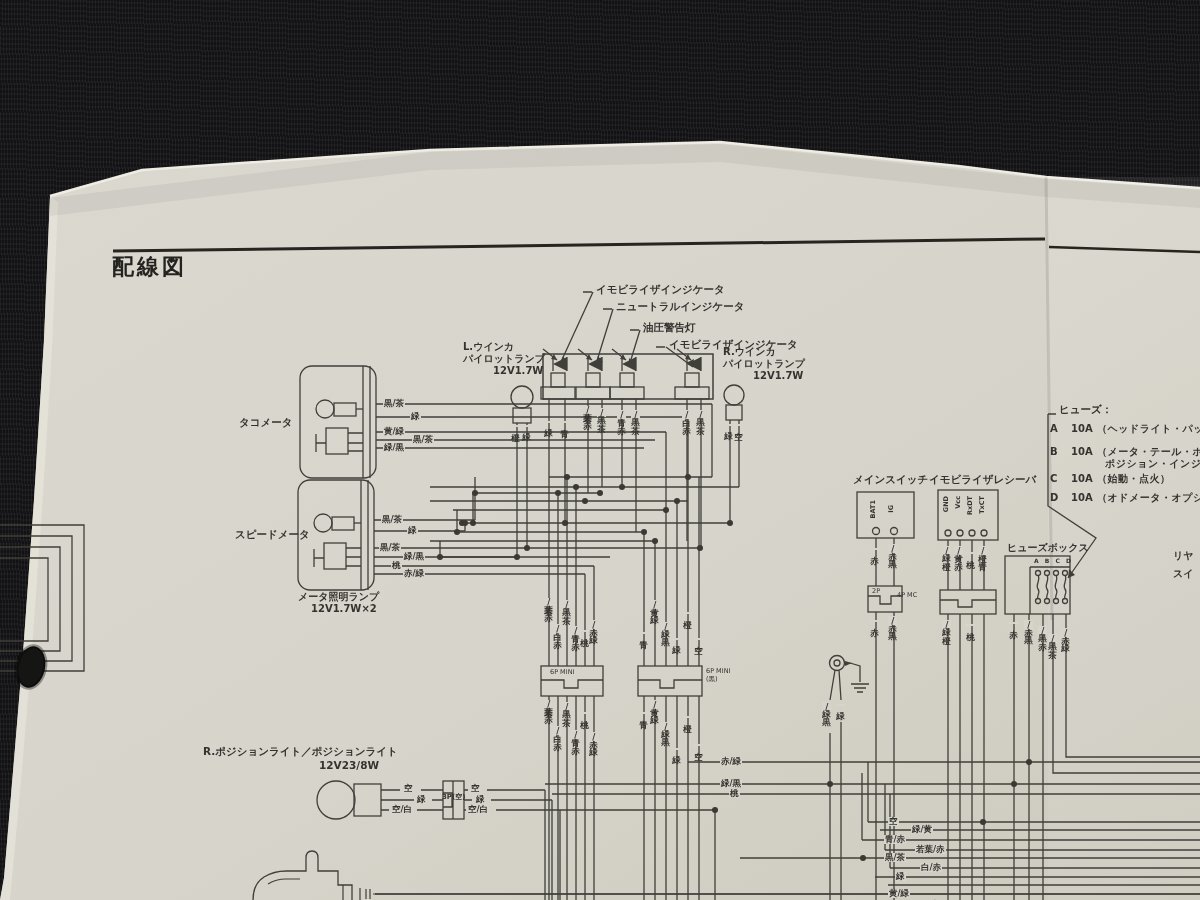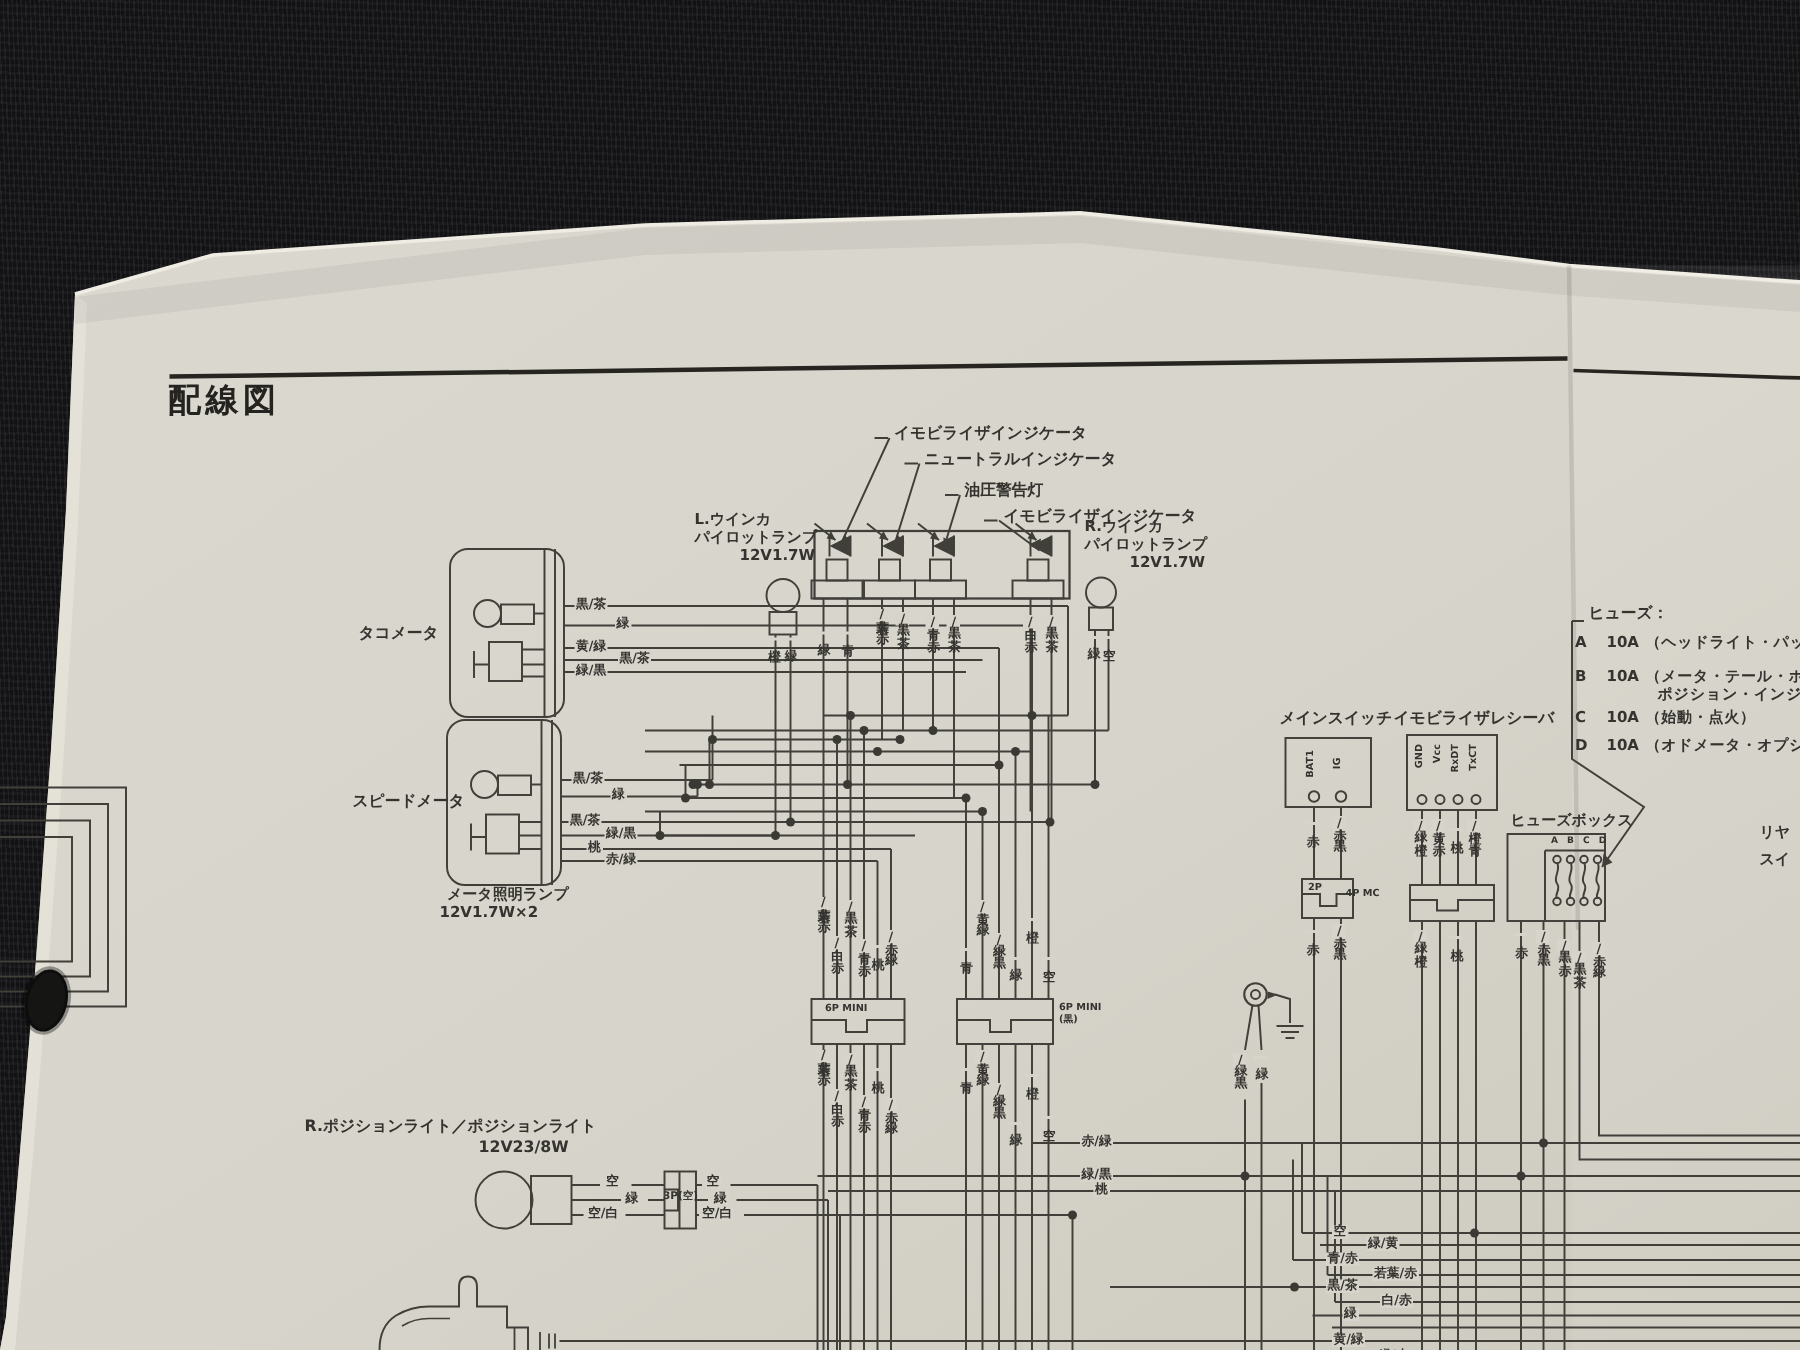--- a/index.html
+++ b/index.html
@@ -11,21 +11,21 @@
     font-family:"DejaVu Sans","Liberation Sans",sans-serif;}
   svg{position:absolute;left:0;top:0;}
   .labels{position:absolute;left:0;top:0;width:1200px;height:900px;}
   .lb{position:absolute;font-size:8.5px;line-height:1.05;color:#34332f;background:#d7d4cb;
       padding:0 1px;white-space:nowrap;font-weight:bold;letter-spacing:0px;}
   .v{writing-mode:vertical-rl;text-orientation:upright;letter-spacing:-1px;padding:1px 0;}
   .nob{background:transparent;}
   .t10{font-size:10px;}
   .t11{font-size:10.5px;}
   .t7{font-size:7px;margin-top:24px;}
-  .t6{font-size:6.5px;font-weight:bold;}
+  .t6{font-size:6.5px;font-weight:normal;}
   .vt{writing-mode:vertical-rl;transform:rotate(180deg);text-orientation:mixed;
       font-size:6.5px;background:transparent;letter-spacing:0;}
   .title{position:absolute;left:112px;top:252px;font-size:22px;font-weight:bold;
       letter-spacing:3px;color:#24231f;background:transparent;}
   .legend-desc{letter-spacing:0.5px;}
 </style>
 </head>
 <body>
 
 <div class="scene">
@@ -252,21 +252,21 @@
   <div class="lb v" style="left:583px;top:406px">若葉/赤</div>
   <div class="lb v" style="left:597px;top:408px">黒/茶</div>
   <div class="lb v" style="left:617px;top:410px">青/赤</div>
   <div class="lb v" style="left:631px;top:410px">黒/茶</div>
   <div class="lb v" style="left:682px;top:410px">白/赤</div>
   <div class="lb v" style="left:696px;top:410px">黒/茶</div>
 
   <div class="lb t11 nob" style="left:238px;top:417px">タコメータ</div>
   <div class="lb t11 nob" style="left:234px;top:529px">スピードメータ</div>
   <div class="lb t10 nob" style="left:297px;top:592px">メータ照明ランプ</div>
-  <div class="lb t10 nob" style="left:292px;top:604px">12V1.7W×2</div>
+  <div class="lb t10 nob" style="left:310px;top:604px">12V1.7W×2</div>
   <div class="lb" style="left:383px;top:399px">黒/茶</div>
   <div class="lb" style="left:410px;top:412px">緑</div>
   <div class="lb" style="left:383px;top:427px">黄/緑</div>
   <div class="lb" style="left:412px;top:435px">黒/茶</div>
   <div class="lb" style="left:383px;top:443px">緑/黒</div>
   <div class="lb" style="left:381px;top:515px">黒/茶</div>
   <div class="lb" style="left:407px;top:526px">緑</div>
   <div class="lb" style="left:379px;top:543px">黒/茶</div>
   <div class="lb" style="left:403px;top:552px">緑/黒</div>
   <div class="lb" style="left:391px;top:561px">桃</div>

